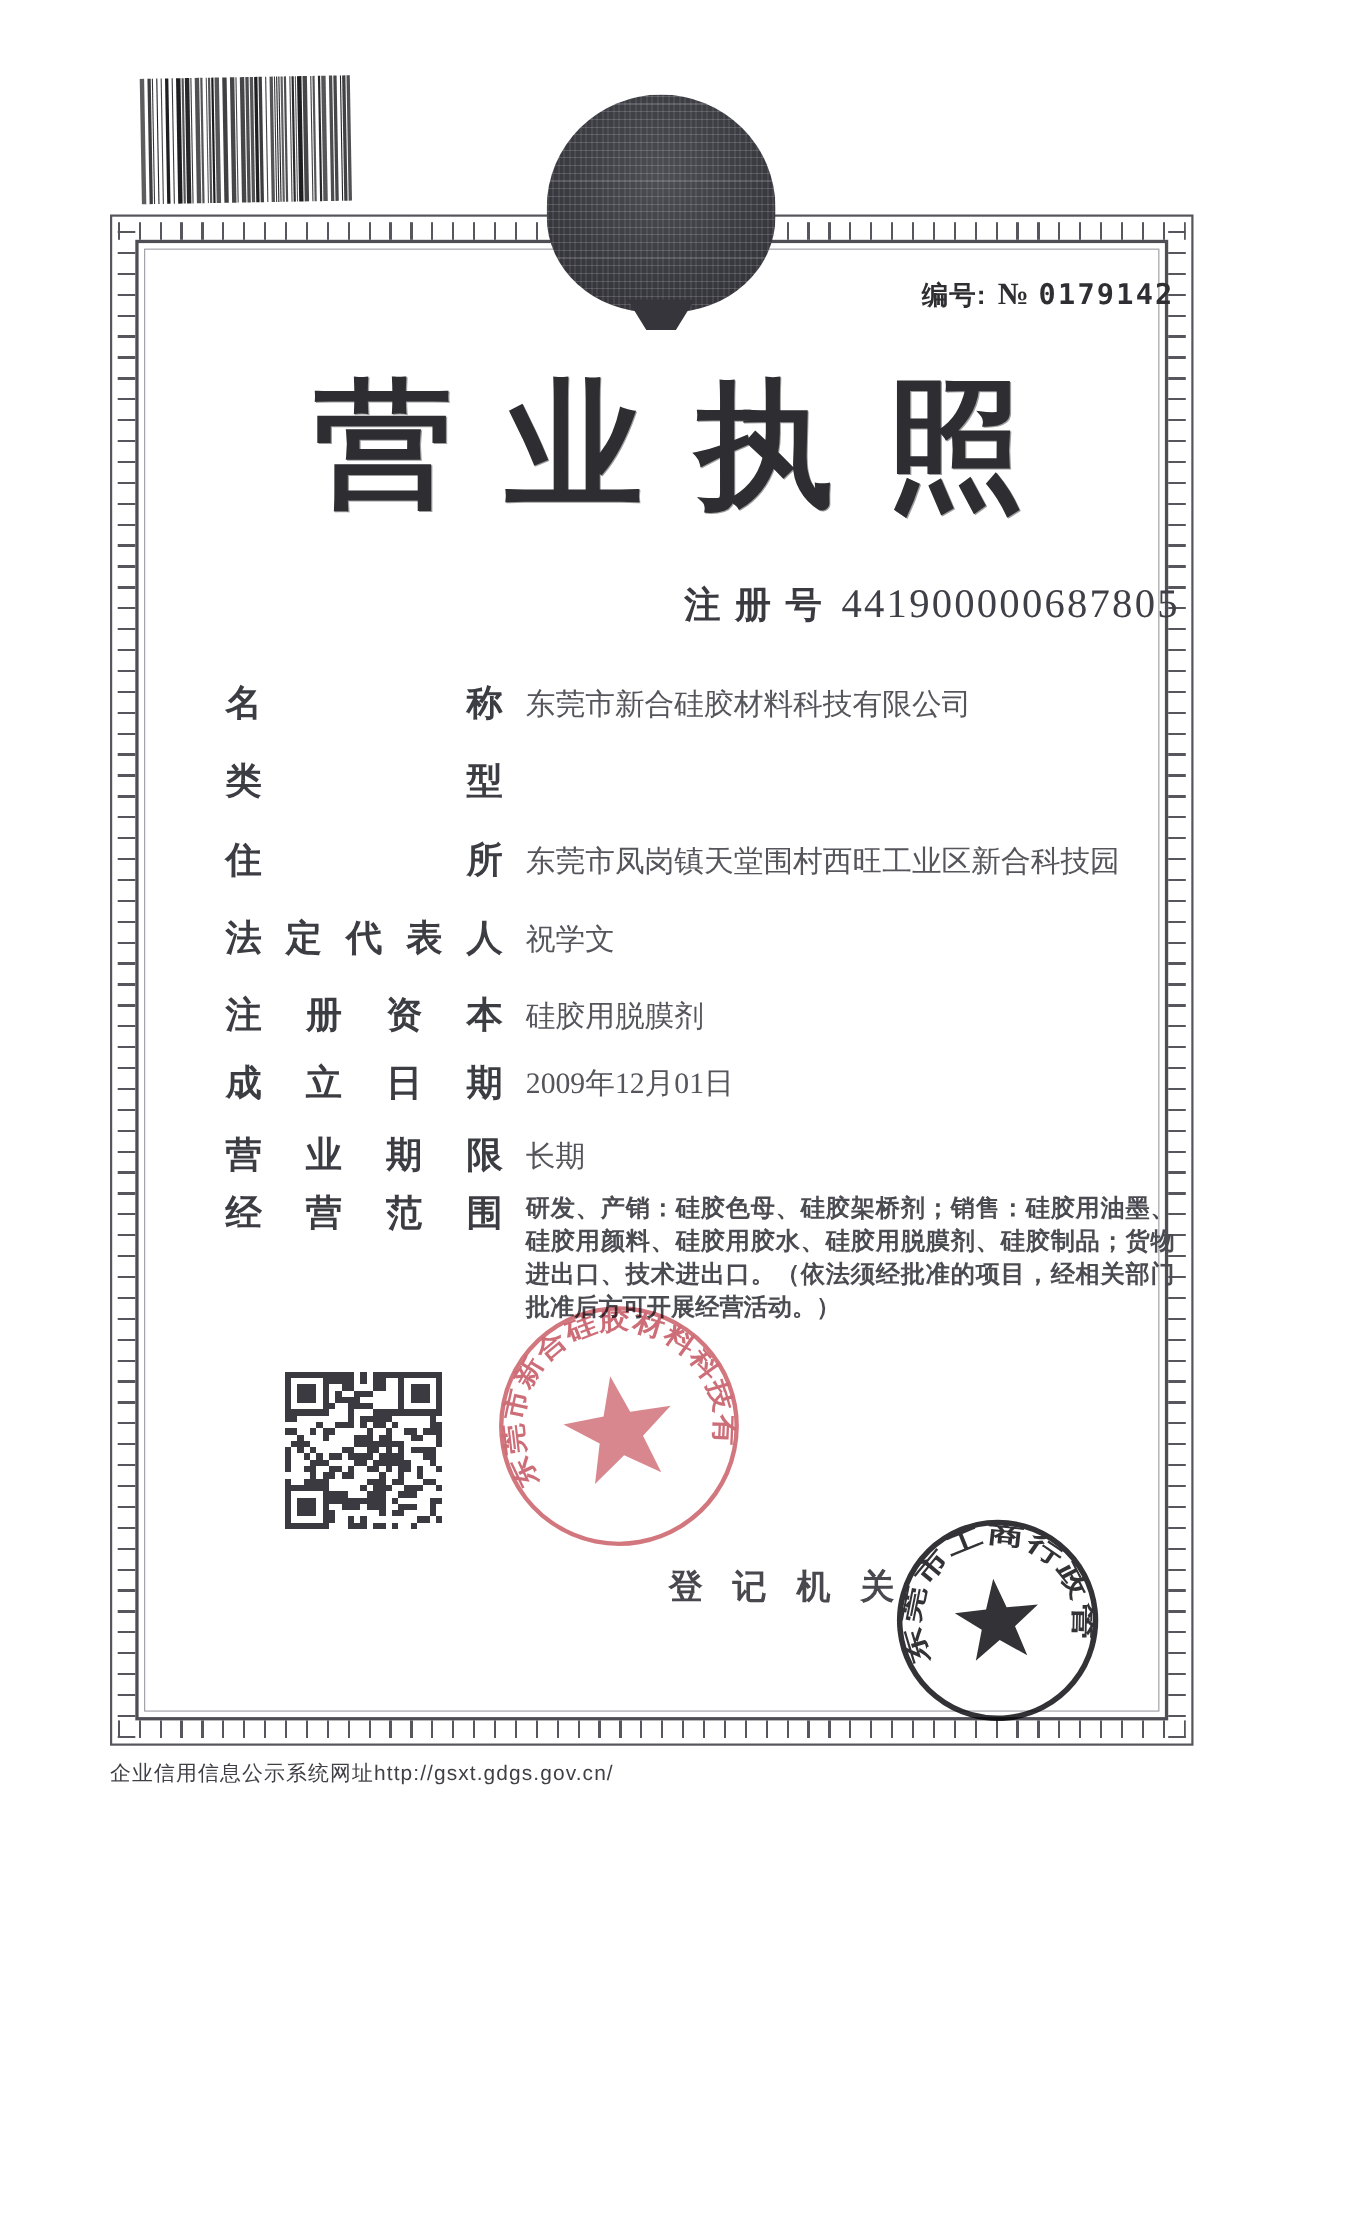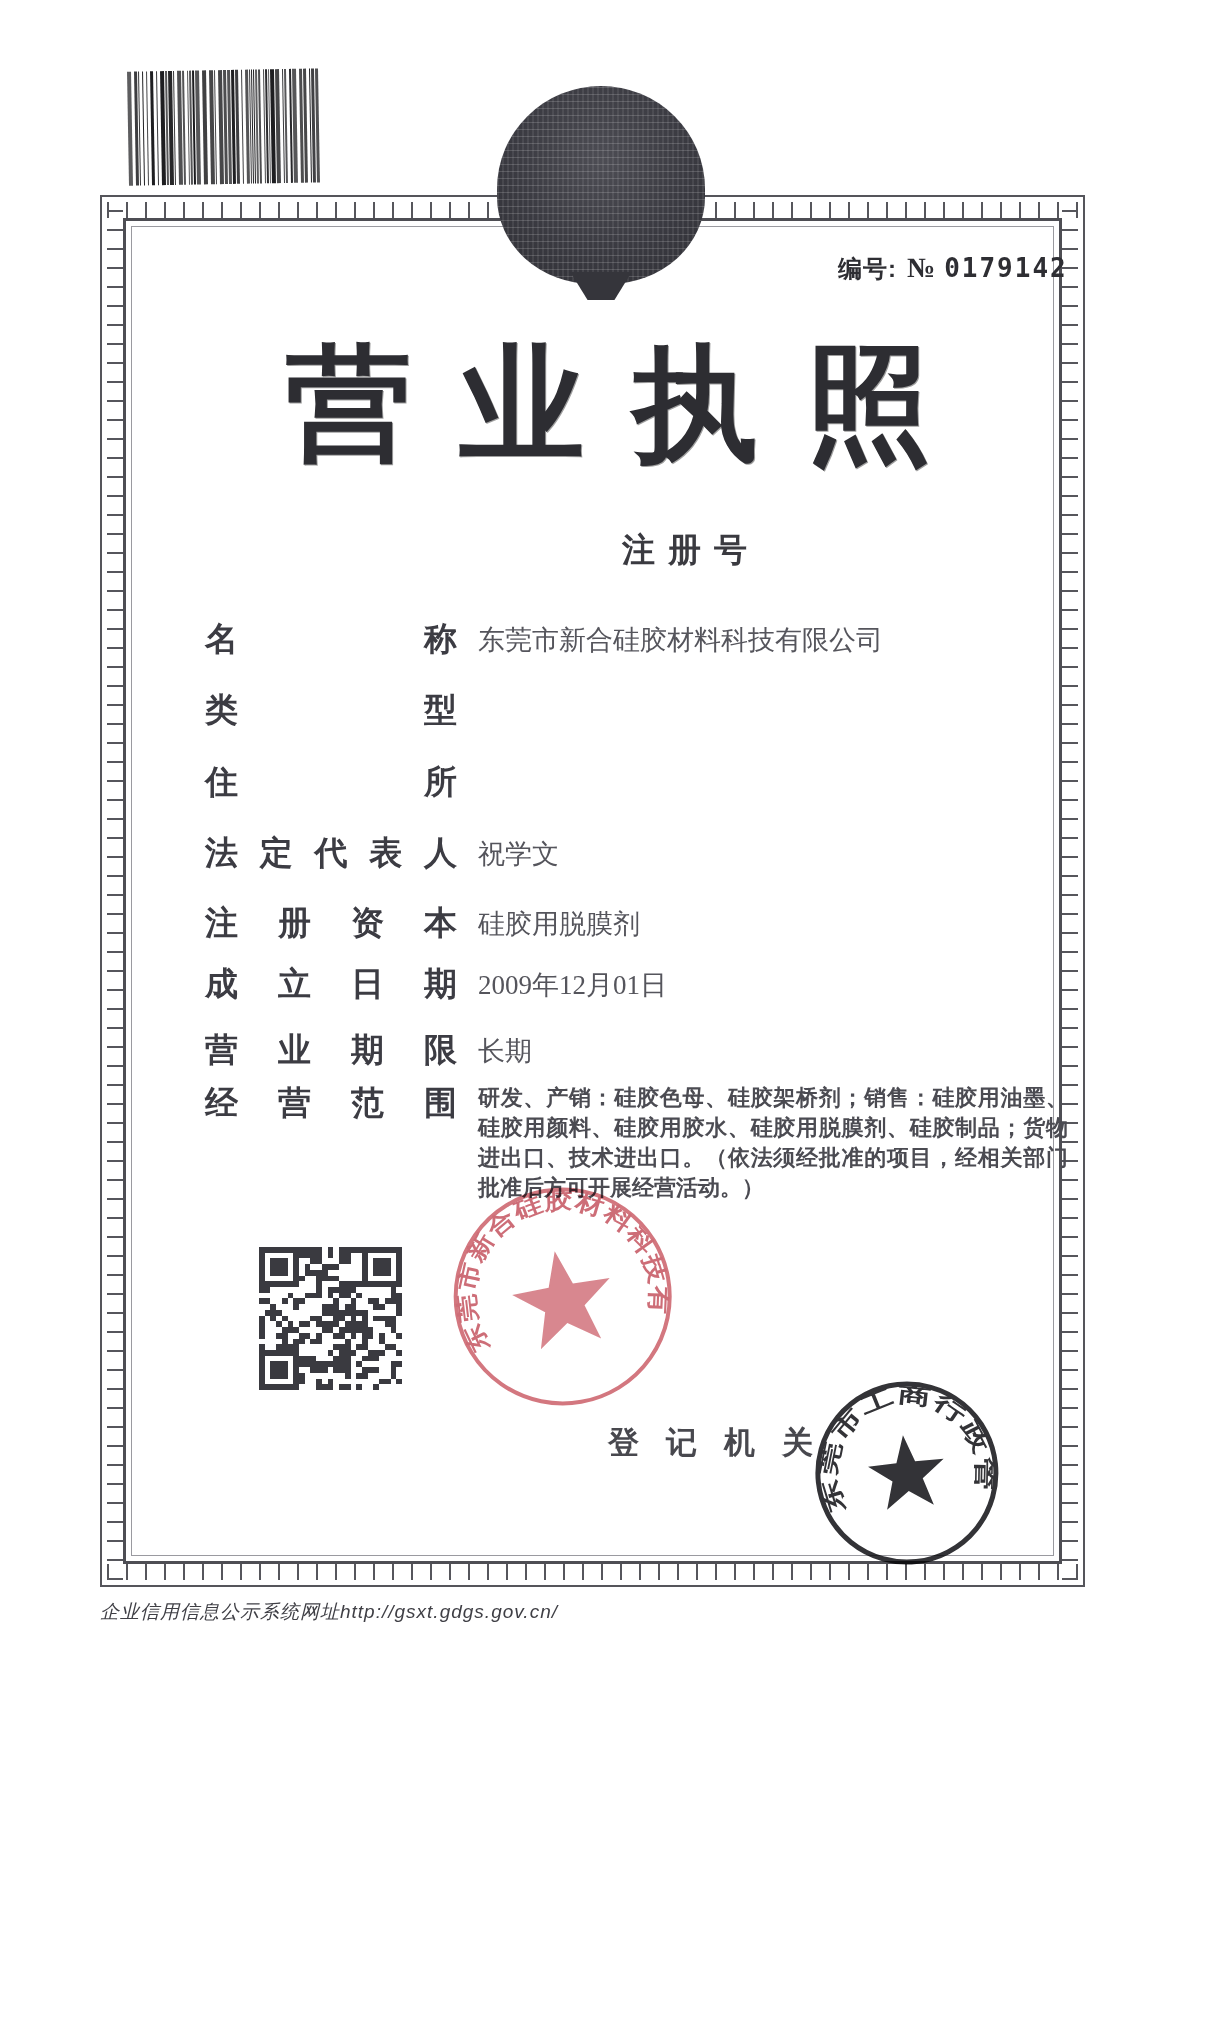--- a/index.html
+++ b/index.html
@@ -59,21 +59,21 @@
   .stamp-black{left:810px;top:1374px;transform:rotate(-6deg);z-index:5;opacity:.93;}
 
   .registrar{position:absolute;left:608px;top:1422px;width:205px;font-size:31px;font-weight:700;
              color:#48484e;z-index:2;}
   .date-line{position:absolute;left:748px;top:1488px;z-index:2;font-size:29px;color:#3c3c42;white-space:nowrap;}
   .date-line .dv{font-family:"Liberation Serif","DejaVu Serif",serif;letter-spacing:2px;}
   .date-line .dl{font-weight:700;}
   .date-line .l-year{margin-left:12px;} .date-line .l-month{margin-left:62px;}
   .date-line .v-day{margin-left:42px;} .date-line .l-day{margin-left:2px;}
 
-  .footer-left{position:absolute;left:100px;top:1599px;font-size:19px;color:#3f3f45;letter-spacing:1px;z-index:2;font-style:italic;}
+  .footer-left{position:absolute;left:100px;top:1599px;font-size:19px;color:#3f3f45;letter-spacing:1px;z-index:2;}
   .footer-right{position:absolute;right:146px;top:1597px;font-size:21px;font-weight:700;color:#3a3a40;
                 letter-spacing:1px;z-index:2;}
 </style>
 </head>
 <body>
 
 <div class="page">
 
   <div class="barcode">
       <i style="width: 4px; margin-right: 3px; opacity: 0.71;"></i>
@@ -145,40 +145,42 @@
       <span>执</span>
       <span>照</span>
     </div>
 
   <div class="regno-row">
     <div class="regno-label spread">
         <span>注</span>
         <span>册</span>
         <span>号</span>
       </div>
+    <div class="regno-value">441900000687805</div>
   </div>
 
   <div class="row" style="top:617px">
     <div class="row-label spread">
         <span>名</span>
         <span>称</span>
       </div>
     <div class="row-value">东莞市新合硅胶材料科技有限公司</div>
   </div>
   <div class="row" style="top:688px">
     <div class="row-label spread">
         <span>类</span>
         <span>型</span>
       </div>
   </div>
   <div class="row" style="top:760px">
     <div class="row-label spread">
         <span>住</span>
         <span>所</span>
       </div>
+    <div class="row-value">东莞市凤岗镇天堂围村西旺工业区新合科技园</div>
   </div>
   <div class="row" style="top:831px">
     <div class="row-label spread">
         <span>法</span>
         <span>定</span>
         <span>代</span>
         <span>表</span>
         <span>人</span>
       </div>
     <div class="row-value">祝学文</div>

